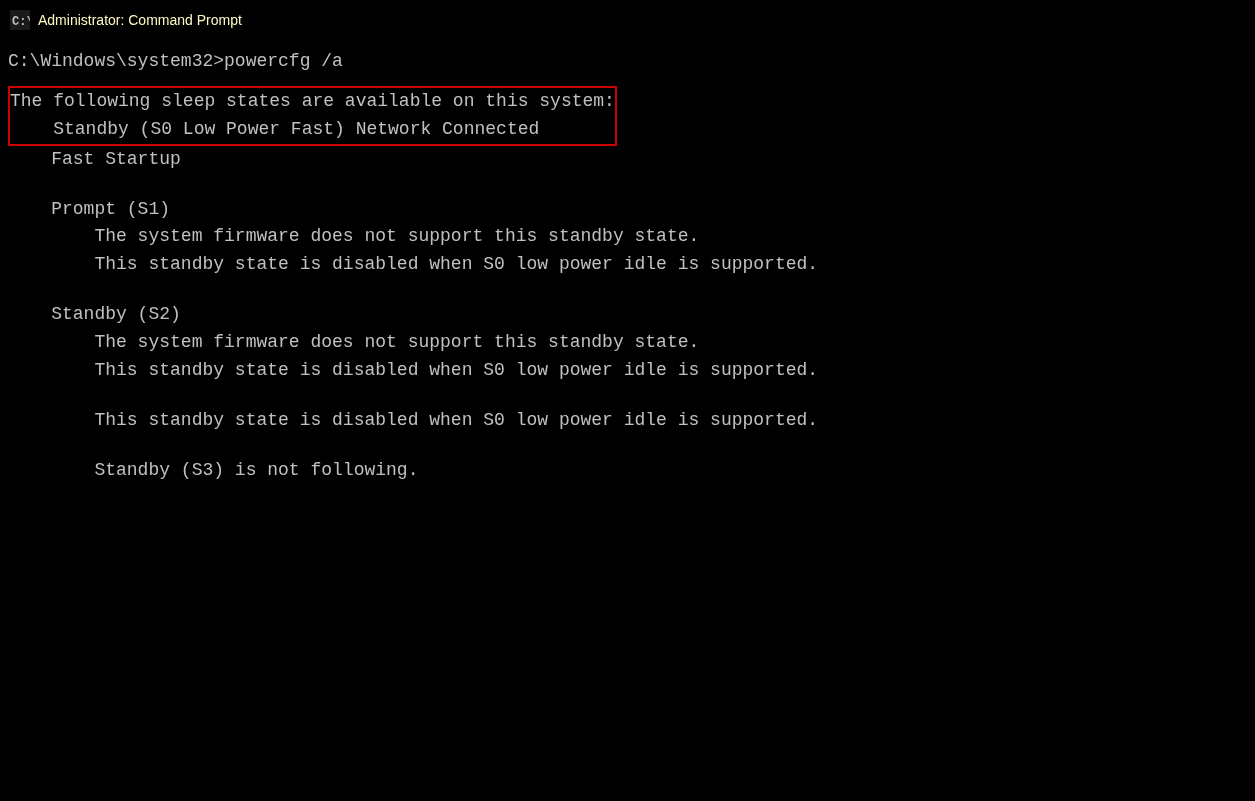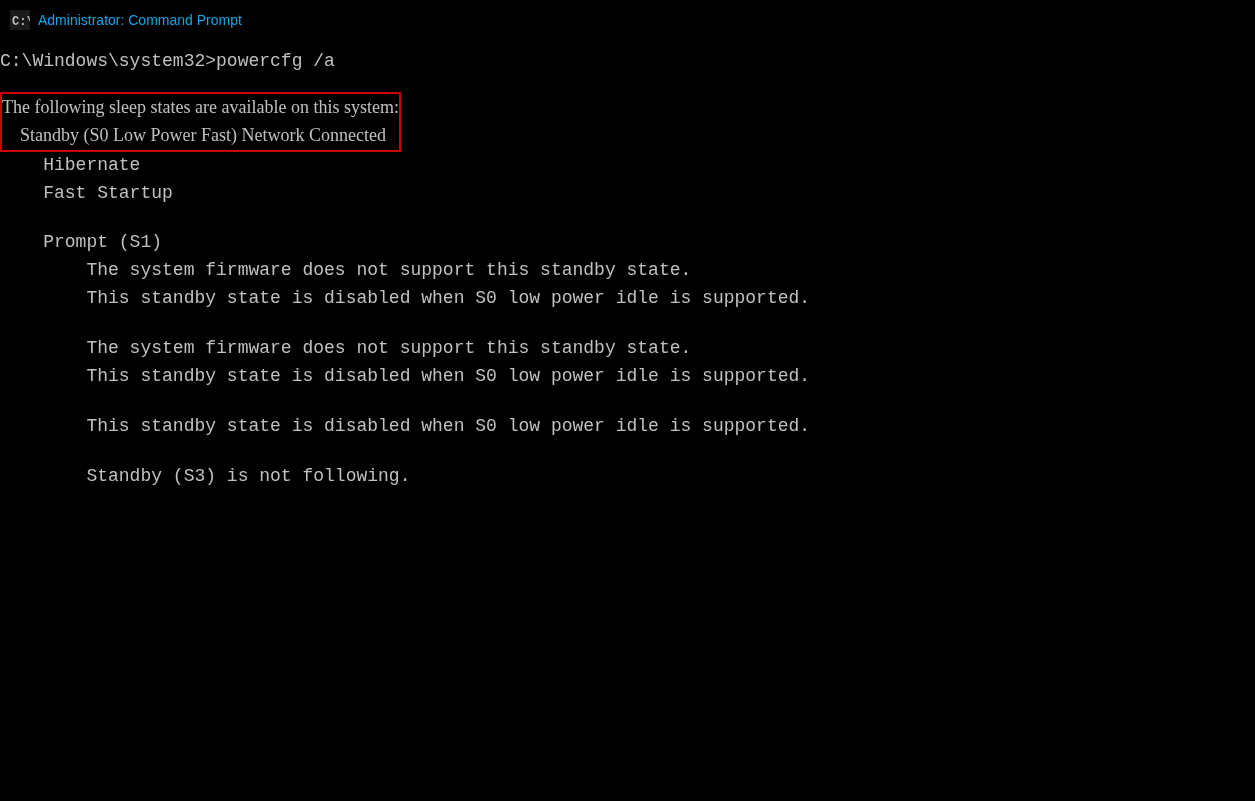--- a/index.html
+++ b/index.html
@@ -35,27 +35,27 @@
       align-items: center;
       justify-content: center;
     }
 
     .title-bar-icon svg {
       width: 20px;
       height: 20px;
     }
 
     .title-bar-text {
-      color: #0ea5e9;
+      color: #fef9c3;
       font-family: 'Segoe UI', Arial, sans-serif;
       font-size: 14px;
     }
 
     .terminal-content {
-      padding: 8px 8px 8px 0;
+      padding: 8px 8px 8px 8px;
       line-height: 1.5;
     }
 
     .cmd-line {
       color: #c0c0c0;
       white-space: pre;
       font-size: 18px;
       line-height: 1.55;
     }
 
@@ -73,36 +73,36 @@
       <text x="2" y="15" font-family="Courier New" font-size="12" font-weight="bold" fill="#c0c0c0">C:\</text>
     </svg>
   </div>
   <span class="title-bar-text">Administrator: Command Prompt</span>
 </div>
 
 <div class="terminal-content">
   <div class="cmd-line">C:\Windows\system32&gt;powercfg /a</div>
 
   
-  <div style="display:inline-block; border: 2.5px solid #cc0000; margin-top:16px;font-family:Liberation Serif, serif;">
+  <div style="display:inline-block; border: 2.5px solid #cc0000; margin-top:10px;">
     <div class="cmd-line">The following sleep states are available on this system:</div>
     <div class="cmd-line">    Standby (S0 Low Power Fast) Network Connected</div>
   </div>
 
-  <div class="cmd-line">    Hibernate</div>
   <div class="cmd-line">    Fast Startup</div>
 
   <div class="spacer"></div>
 
   <div class="cmd-line">    Prompt (S1)</div>
   <div class="cmd-line">        The system firmware does not support this standby state.</div>
   <div class="cmd-line">        This standby state is disabled when S0 low power idle is supported.</div>
 
   <div class="spacer"></div>
 
+  <div class="cmd-line">    Standby (S2)</div>
   <div class="cmd-line">        The system firmware does not support this standby state.</div>
   <div class="cmd-line">        This standby state is disabled when S0 low power idle is supported.</div>
 
   <div class="spacer"></div>
 
   <div class="cmd-line">        This standby state is disabled when S0 low power idle is supported.</div>
 
   <div class="spacer"></div>
 
   <div class="cmd-line">        Standby (S3) is not following.</div>

